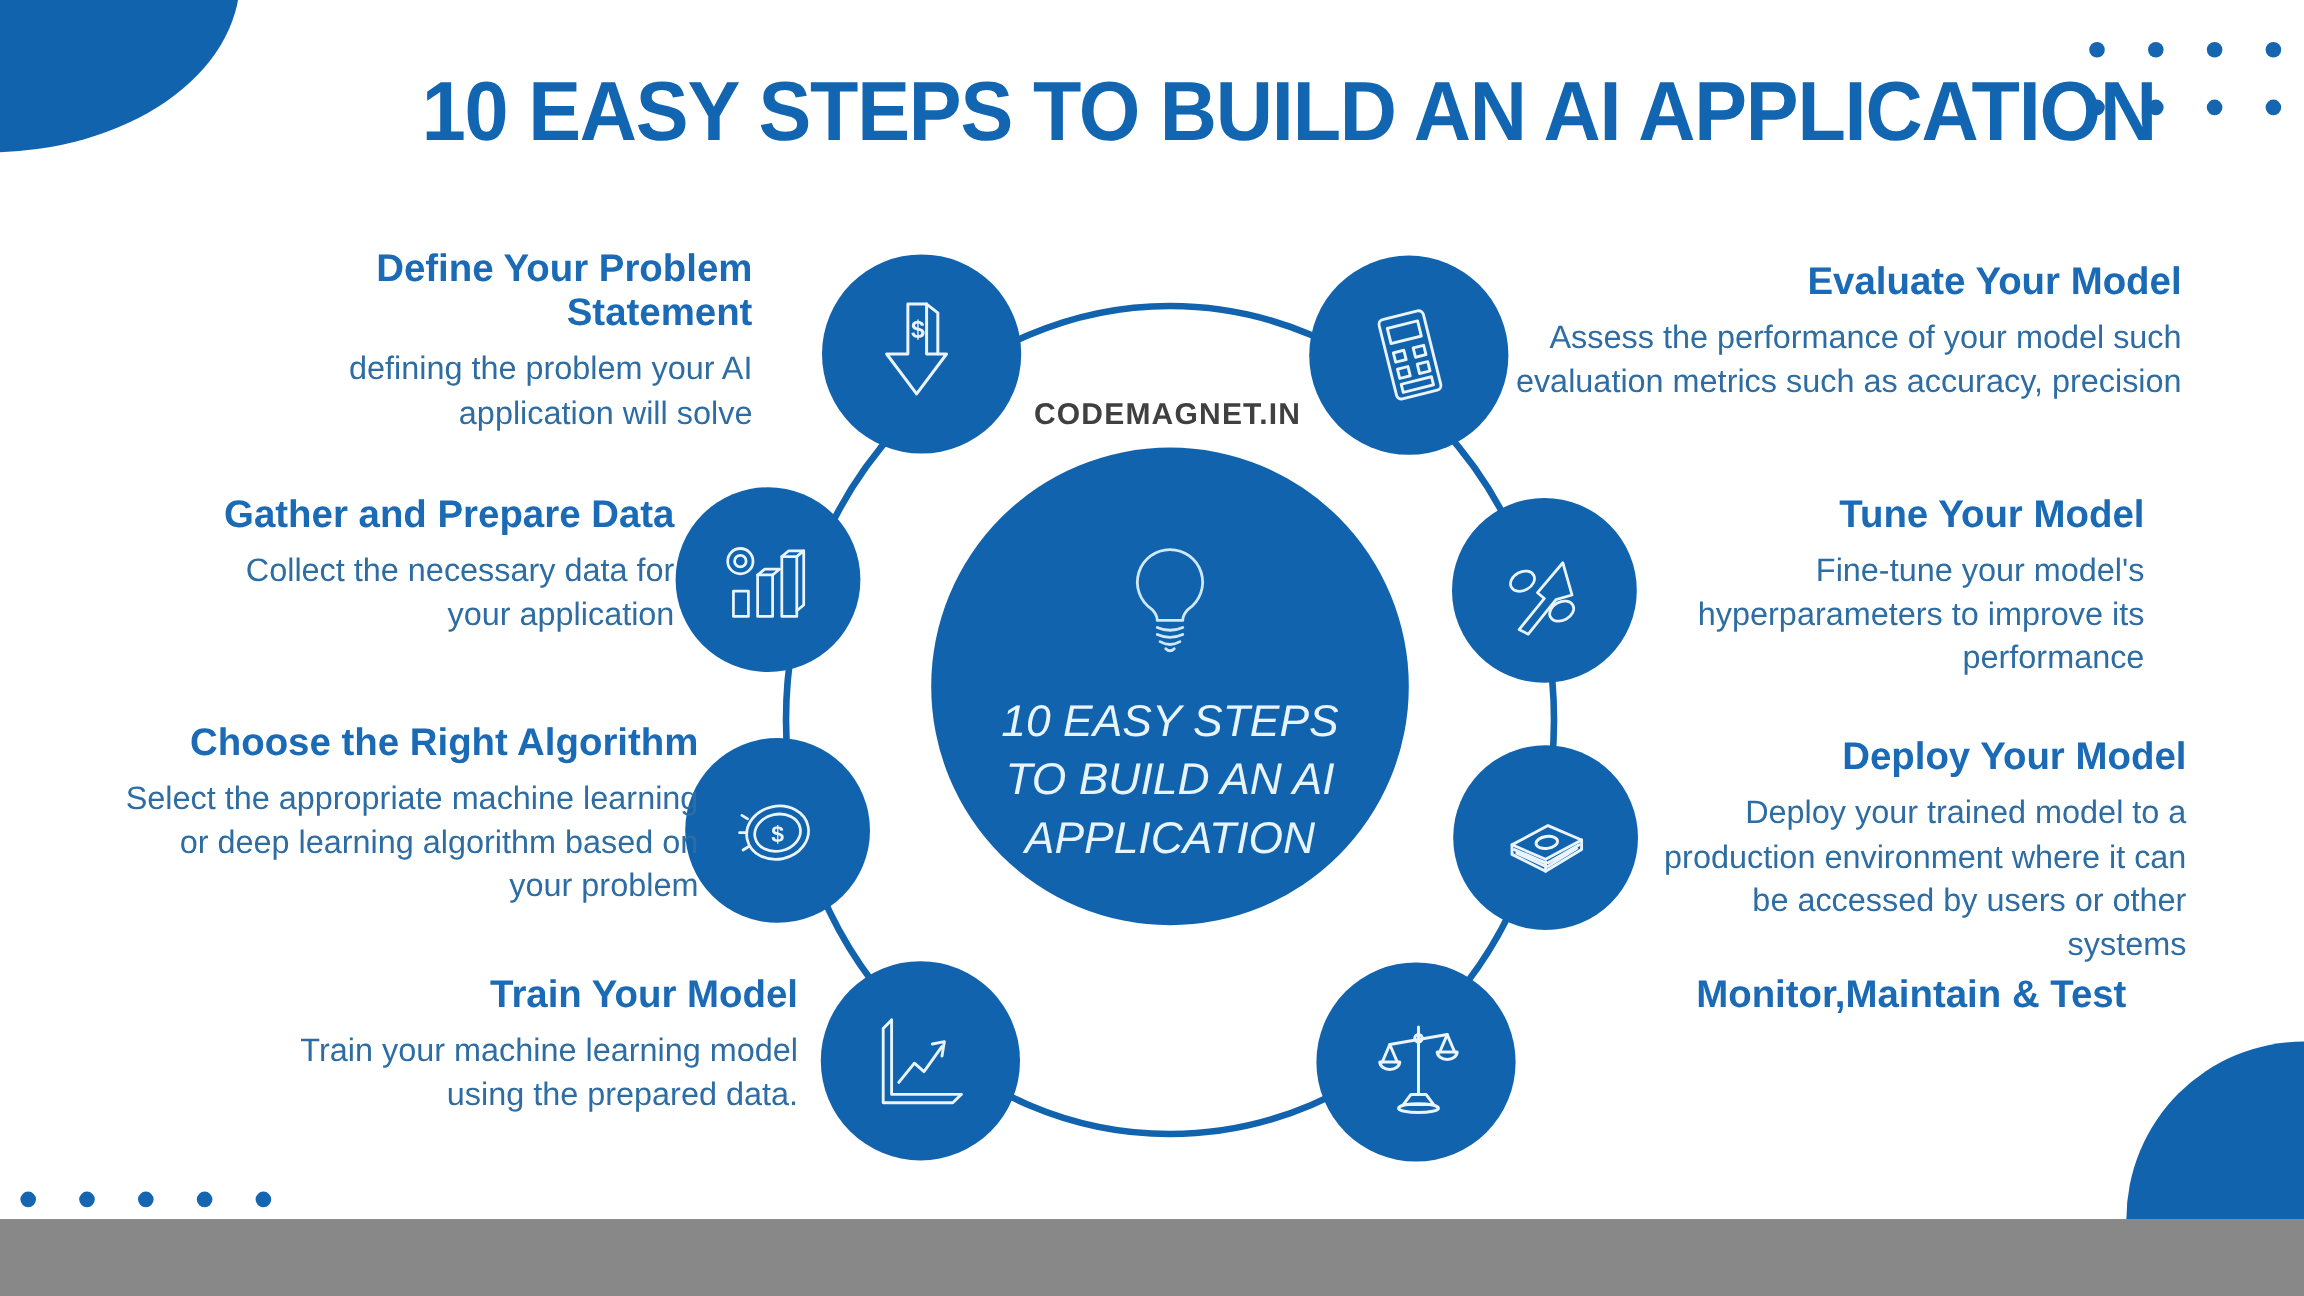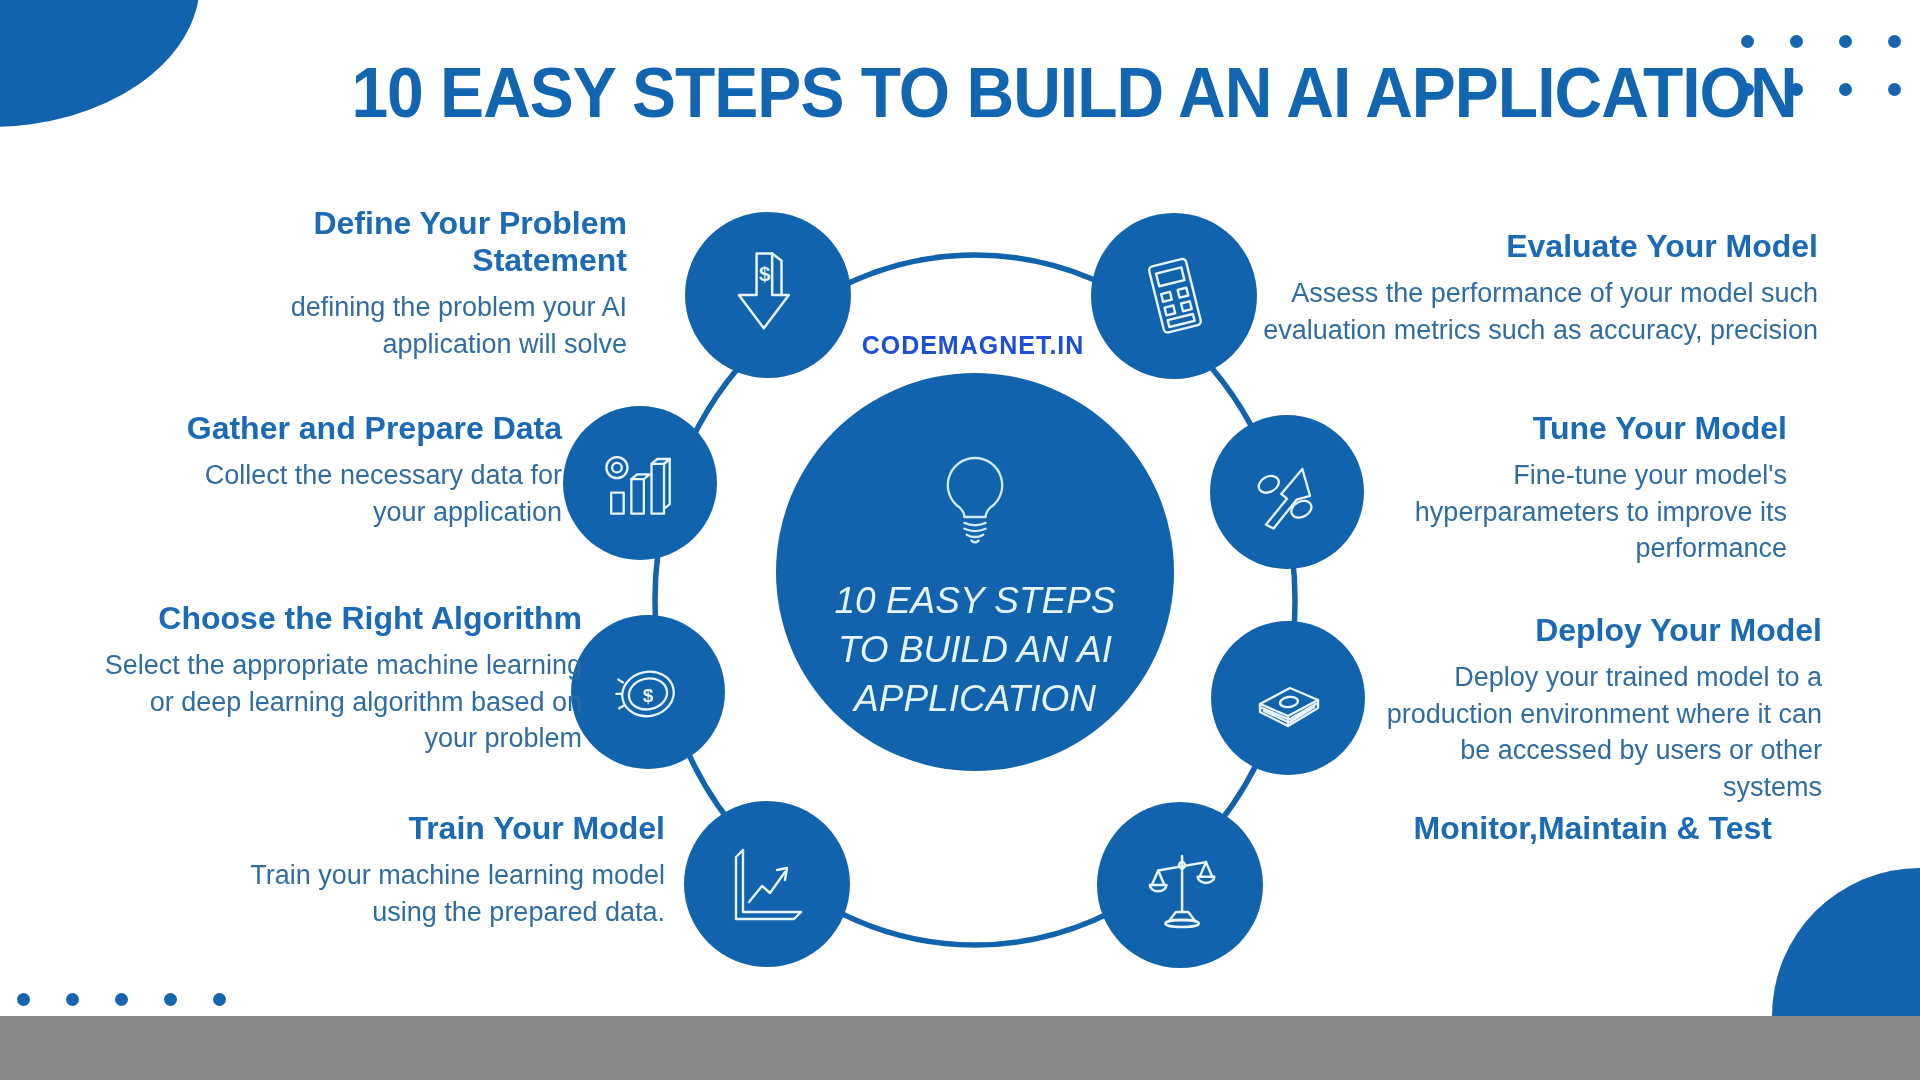--- a/index.html
+++ b/index.html
@@ -17,21 +17,21 @@
   .dot{width:13px;height:13px;border-radius:50%;background:#1565b0;}
   
   #main-title{
     position:absolute;left:229px;top:52px;width:1690px;margin:0;
     text-align:center;font-size:66px;font-weight:800;letter-spacing:-1px;
     color:#1266b1;white-space:nowrap;transform:scaleY(1.06);transform-origin:top;
   }
   
   #brand{
     position:absolute;left:771px;top:331px;width:404px;text-align:center;
-    font-size:25px;font-weight:700;letter-spacing:1px;color:#1d4ed8;
+    font-size:25px;font-weight:700;letter-spacing:1px;color:#404040;
   }
   
   #ring-svg{position:absolute;left:0;top:0;z-index:1;}
   
   .icon-circle{
     position:absolute;border-radius:50%;background:#1263ae;z-index:2;
     display:flex;align-items:center;justify-content:center;
   }
   .icon-circle svg{fill:none;stroke:#e9f4fc;stroke-width:2.4;
     stroke-linecap:round;stroke-linejoin:round;}
@@ -203,21 +203,21 @@
   </div>
   <div class="step" style="left:92px;top:600px;width:490px">
     <h3>Choose the Right Algorithm</h3>
     <p>Select the appropriate machine learning or deep learning algorithm based on your problem</p>
   </div>
   <div class="step" style="left:215px;top:810px;width:450px">
     <h3>Train Your Model</h3>
     <p>Train your machine learning model using the prepared data.</p>
   </div>
 
-  <div class="step" style="left:1238px;top:228px;width:580px">
+  <div class="step" style="left:1238px;top:216px;width:580px">
     <h3>Evaluate Your Model</h3>
     <p>Assess the performance of your model such evaluation metrics such as accuracy, precision</p>
   </div>
   <div class="step" style="left:1372px;top:612px;width:450px">
     <h3>Deploy Your Model</h3>
     <p>Deploy your trained model to a production environment where it can be accessed by users or other systems</p>
   </div>
   <div class="step" style="left:1367px;top:410px;width:420px">
     <h3>Tune Your Model</h3>
     <p>Fine-tune your model's hyperparameters to improve its performance</p>

